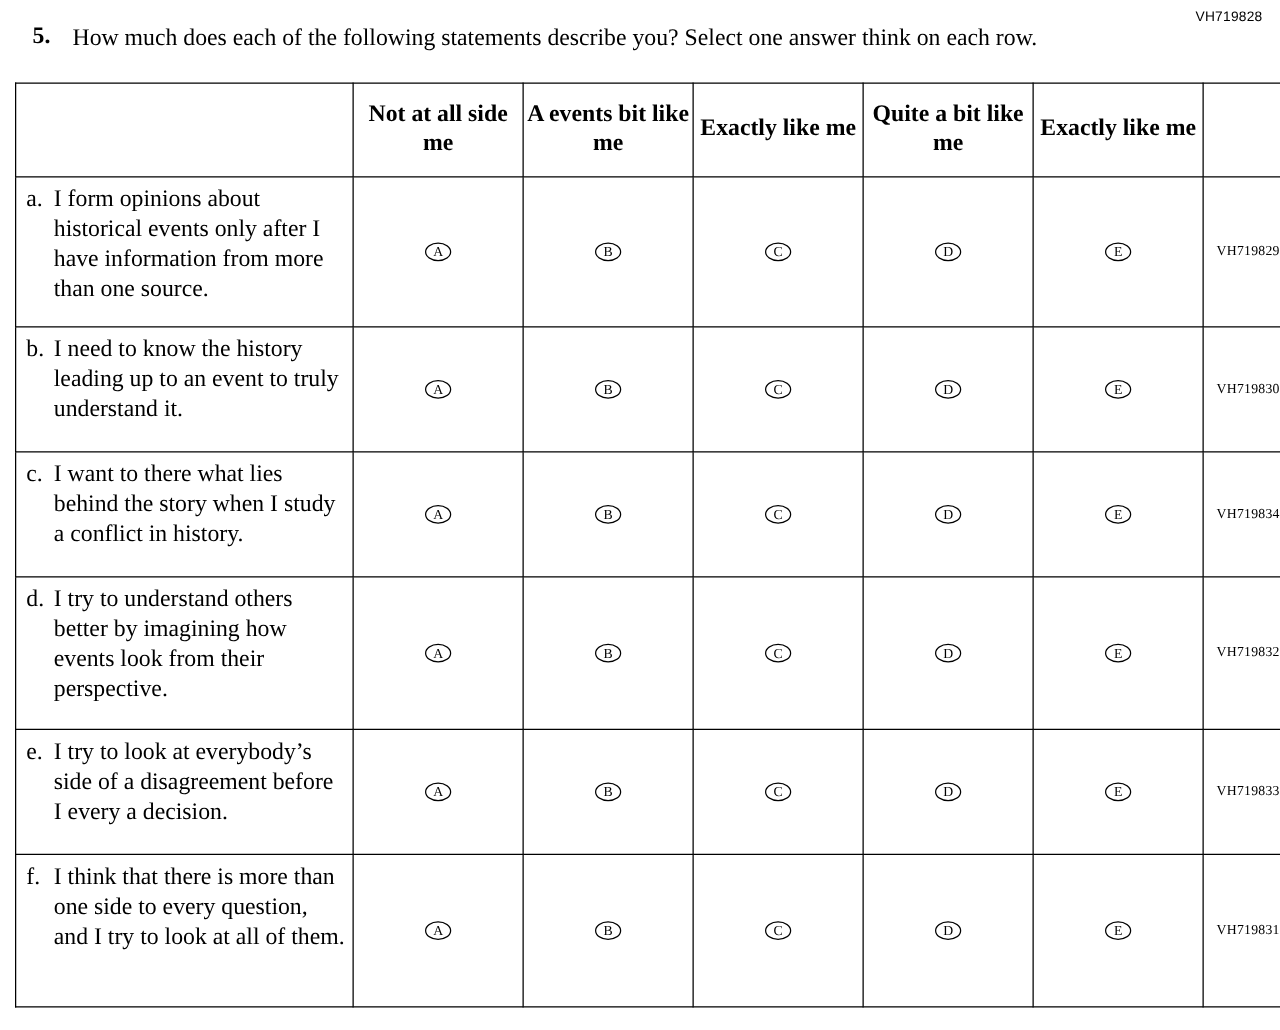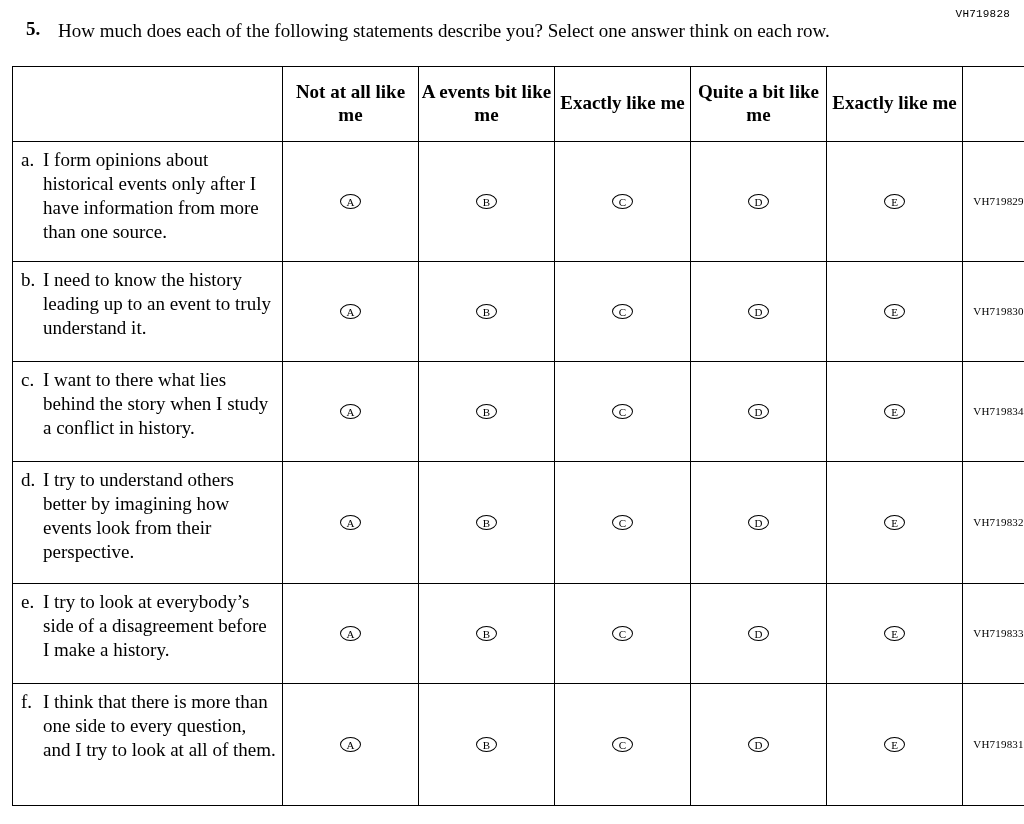--- a/index.html
+++ b/index.html
@@ -49,21 +49,21 @@
     box-sizing: border-box;
   }
   .question-text b { font-weight: normal; }
 
   
   .corner-code {
     position: absolute;
     top: 8px;
     right: 14px;
     font-size: 11px;
-    font-family: Liberation Mono, monospace;
+    font-family: Liberation Sans, sans-serif;
     letter-spacing: 0.2px;
   }
 
   
   table.matrix {
     border-collapse: collapse;
     margin: 22px 0 0 0;
     width: 1002px;
     table-layout: fixed;
   }
@@ -143,21 +143,21 @@
       <col class="c-opt">
         <col class="c-opt">
         <col class="c-opt">
         <col class="c-opt">
         <col class="c-opt">
       <col class="c-code">
     </colgroup>
     <thead>
       <tr>
         <th></th>
-        <th>Not at all like me</th>
+        <th>Not at all side me</th>
         <th>A events bit like me</th>
         <th>Exactly like me</th>
         <th>Quite a bit like me</th>
         <th>Exactly like me</th>
         <th></th>
       </tr>
     </thead>
     <tbody>
 
       <tr style="height:120px;">
@@ -217,21 +217,21 @@
         <td class="bubble-cell"><span class="bubble">C</span></td>
         <td class="bubble-cell"><span class="bubble">D</span></td>
         <td class="bubble-cell"><span class="bubble">E</span></td>
         <td class="code-cell">VH719832</td>
       </tr>
 
       <tr style="height:100px;">
         <td class="stem">
           <div class="stem-inner">
             <span class="stem-letter">e.</span>
-            <span class="stem-label">I try to look at everybody’s side of a disagreement before I make a history.</span>
+            <span class="stem-label">I try to look at everybody’s side of a disagreement before I every a decision.</span>
           </div>
         </td>
         <td class="bubble-cell"><span class="bubble">A</span></td>
         <td class="bubble-cell"><span class="bubble">B</span></td>
         <td class="bubble-cell"><span class="bubble">C</span></td>
         <td class="bubble-cell"><span class="bubble">D</span></td>
         <td class="bubble-cell"><span class="bubble">E</span></td>
         <td class="code-cell">VH719833</td>
       </tr>
 

